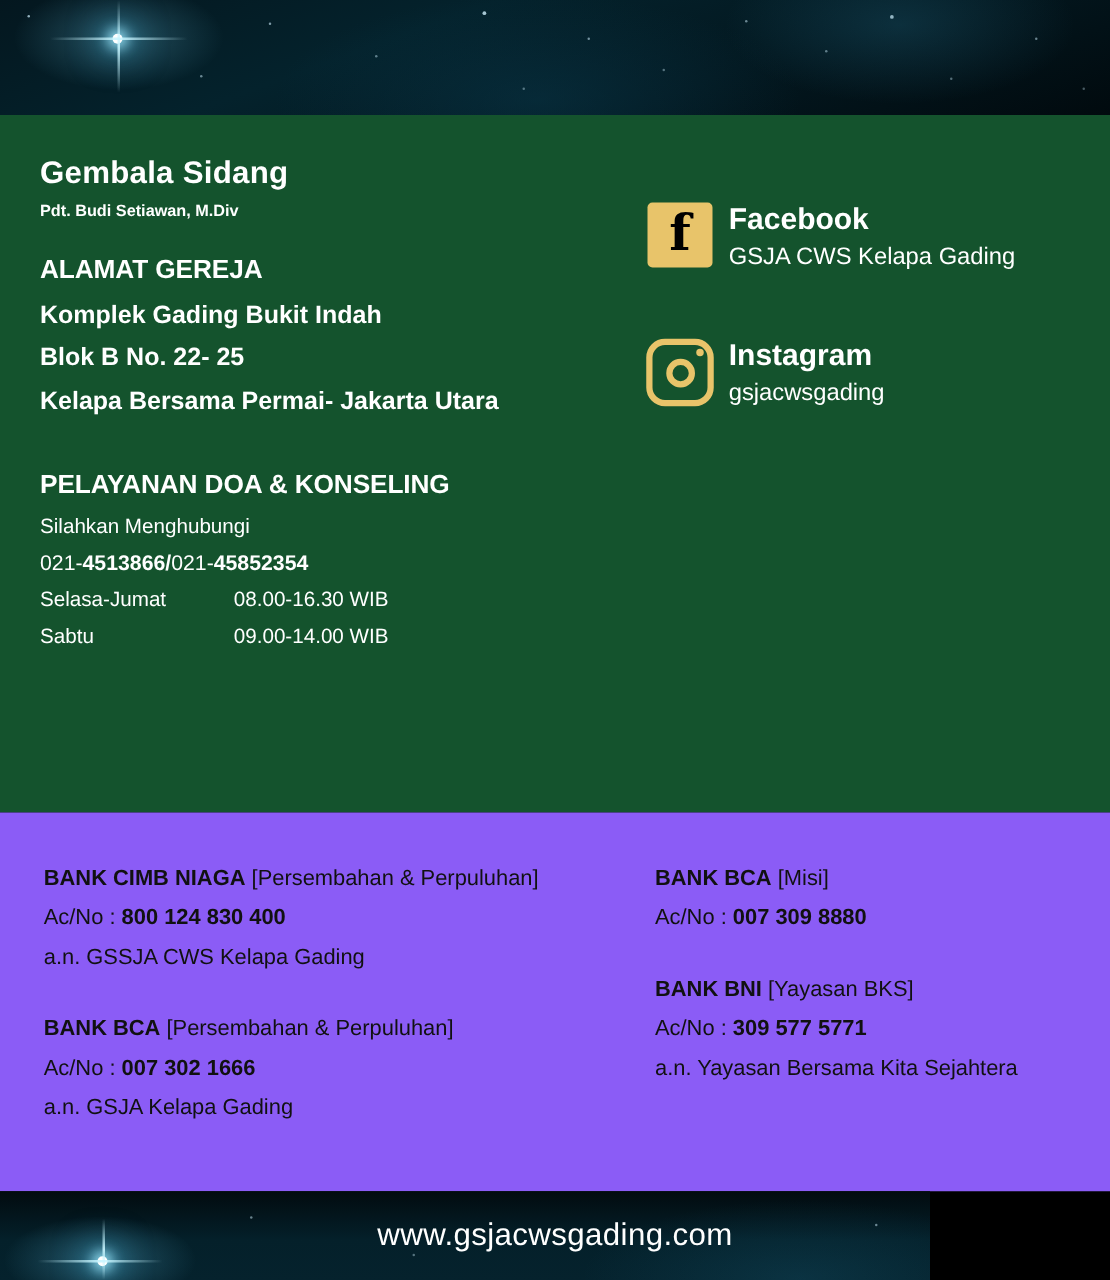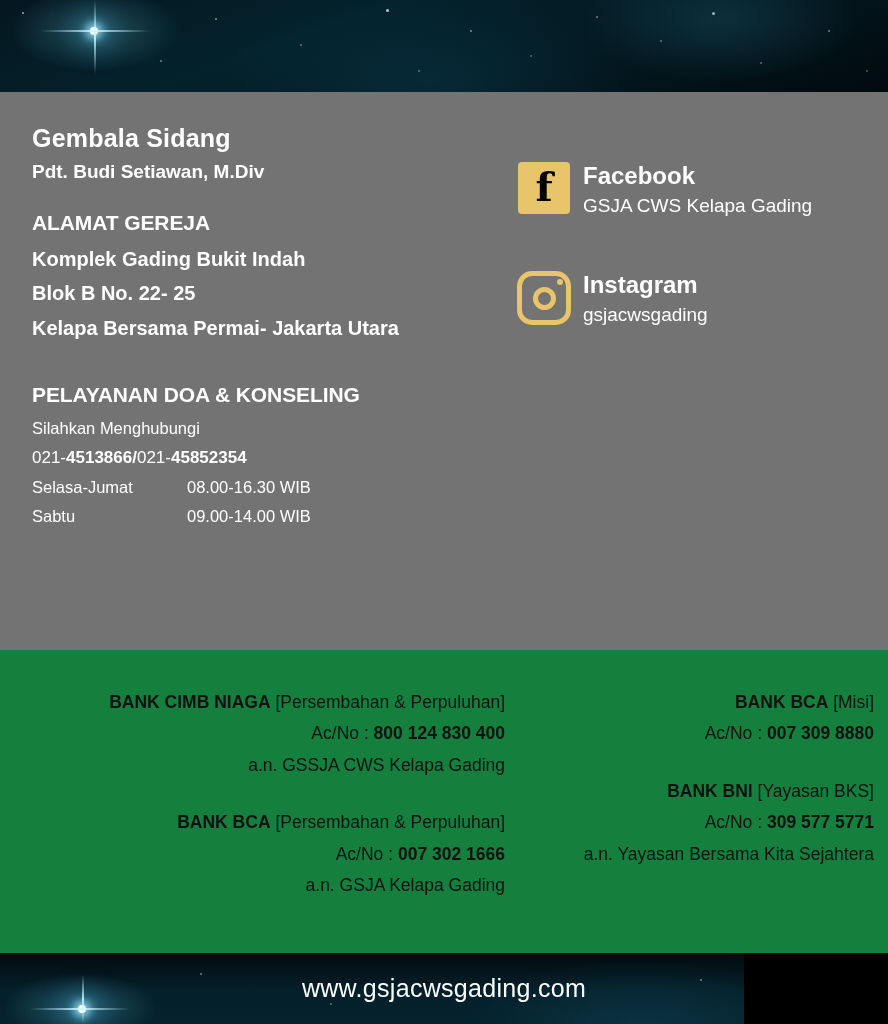--- a/index.html
+++ b/index.html
@@ -50,37 +50,37 @@
     position: absolute;
     border-radius: 50%;
     background: #cfeffd;
   }
 
   
   .infoblock {
     position: absolute;
     left: 0; top: 92px;
     width: 888px; height: 558px;
-    background: #737373;
+    background: #14532d;
     color: #ffffff;
     padding-left: 36px;
   }
 
   .left-col { position: absolute; left: 32px; top: 32px; width: 470px; }
   .right-col { position: absolute; left: 505px; top: 38px; width: 370px; }
 
   .pastor-title {
     font-size: 25px;
     font-weight: bold;
     letter-spacing: 0.2px;
     line-height: 1.15;
     margin: 0 0 8px 0;
   }
   .pastor-name {
-    font-size: 19px;
+    font-size: 13px;
     font-weight: bold;
     margin: 0 0 28px 0;
   }
   .head {
     font-size: 21px;
     font-weight: bold;
     margin: 0 0 7px 0;
     letter-spacing: -0.1px;
   }
   .addr-line {
@@ -126,23 +126,22 @@
     font-weight: bold;
   }
   .clabel.big { font-size: 24px; }
   .cval.big { font-size: 19px; font-weight: 400; }
 
   
   .bankblock {
     position: absolute;
     left: 0; top: 650px;
     width: 888px; height: 303px;
-    background: #15803d;
+    background: #8b5cf6;
     color: #111111;
-    text-align: right;
   }
   .bank-left { position: absolute; left: 35px; top: 40px; width: 470px; }
   .bank-right { position: absolute; left: 524px; top: 40px; width: 350px; }
   .bank-group { margin-bottom: 32px; }
   .bank-name {
     font-size: 17.5px;
     margin: 0 0 6px 0;
     line-height: 1.45;
   }
   .bank-name b { font-weight: bold; }

